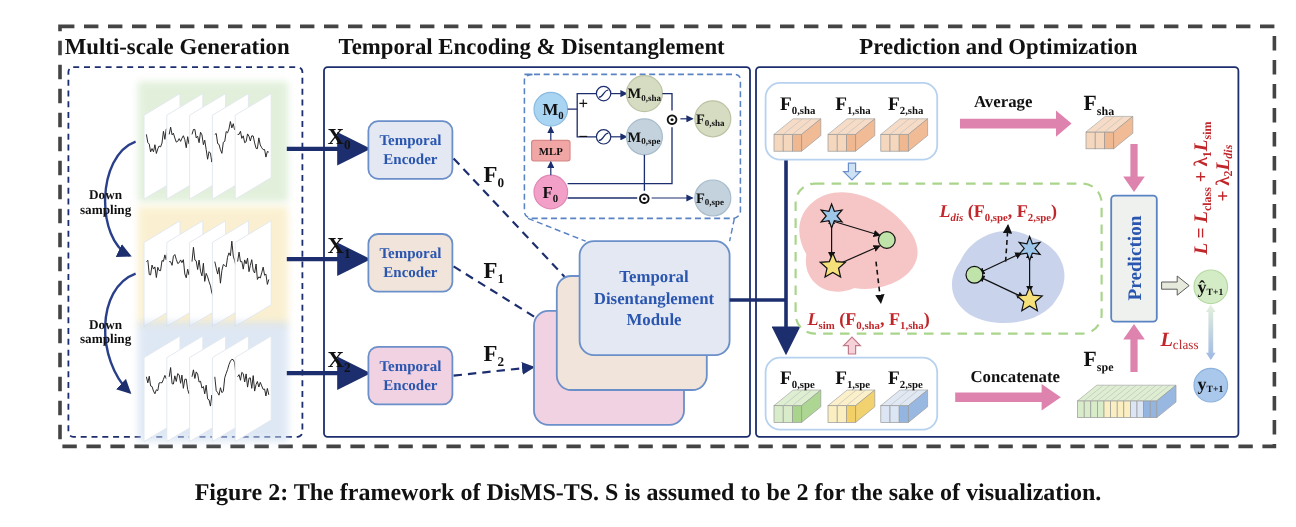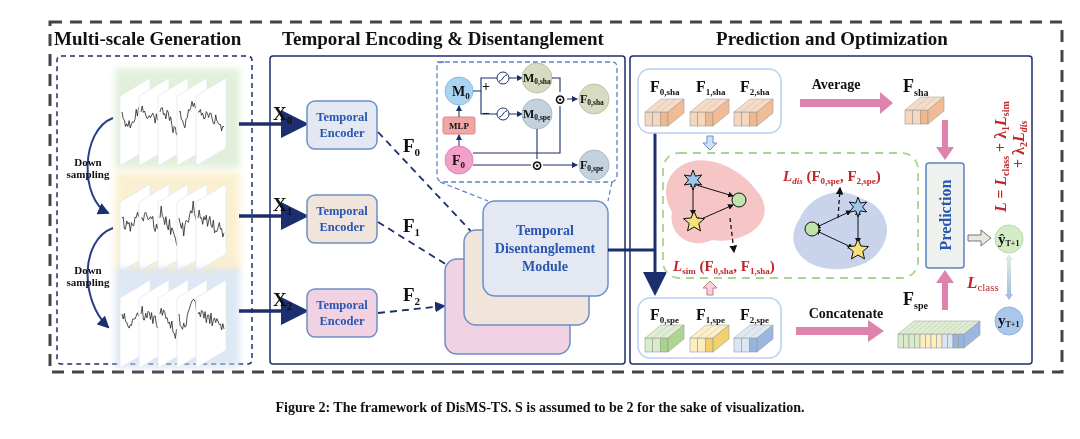--- a/index.html
+++ b/index.html
@@ -2,21 +2,21 @@
 <html><head>
 <meta charset="utf-8">
 <style>
   html,body{margin:0;padding:0;background:#ffffff;}
   body{width:1080px;height:439px;overflow:hidden;position:relative;font-family:"Liberation Serif","DejaVu Serif",serif;}
   svg{position:absolute;left:0;top:0;}
   .sec-title{font-weight:bold;font-size:19px;fill:#111;}
   .lbl{font-weight:bold;fill:#111;}
   .blue{fill:#2a56b0;font-weight:bold;}
   .red{fill:#c0262a;font-weight:bold;}
-  .caption{position:absolute;left:0;top:400px;width:1080px;text-align:center;font-family:"Liberation Serif","DejaVu Serif",serif;font-weight:bold;font-size:14px;color:#111;}
+  .caption{position:absolute;left:0;top:400px;width:1080px;text-align:center;font-family:"Liberation Serif","DejaVu Serif",serif;font-weight:bold;font-size:20px;color:#111;}
 </style>
 </head>
 <body>
 
 <svg width="1080" height="400" viewBox="0 0 1080 400">
   <defs>
     <marker id="arrNavy" markerWidth="8" markerHeight="8" refX="6" refY="4" orient="auto" markerUnits="strokeWidth">
       <path d="M0,0 L8,4 L0,8 z" fill="#1c2e6e"></path>
     </marker>
     <marker id="arrSm" markerWidth="6" markerHeight="6" refX="5" refY="3" orient="auto">

